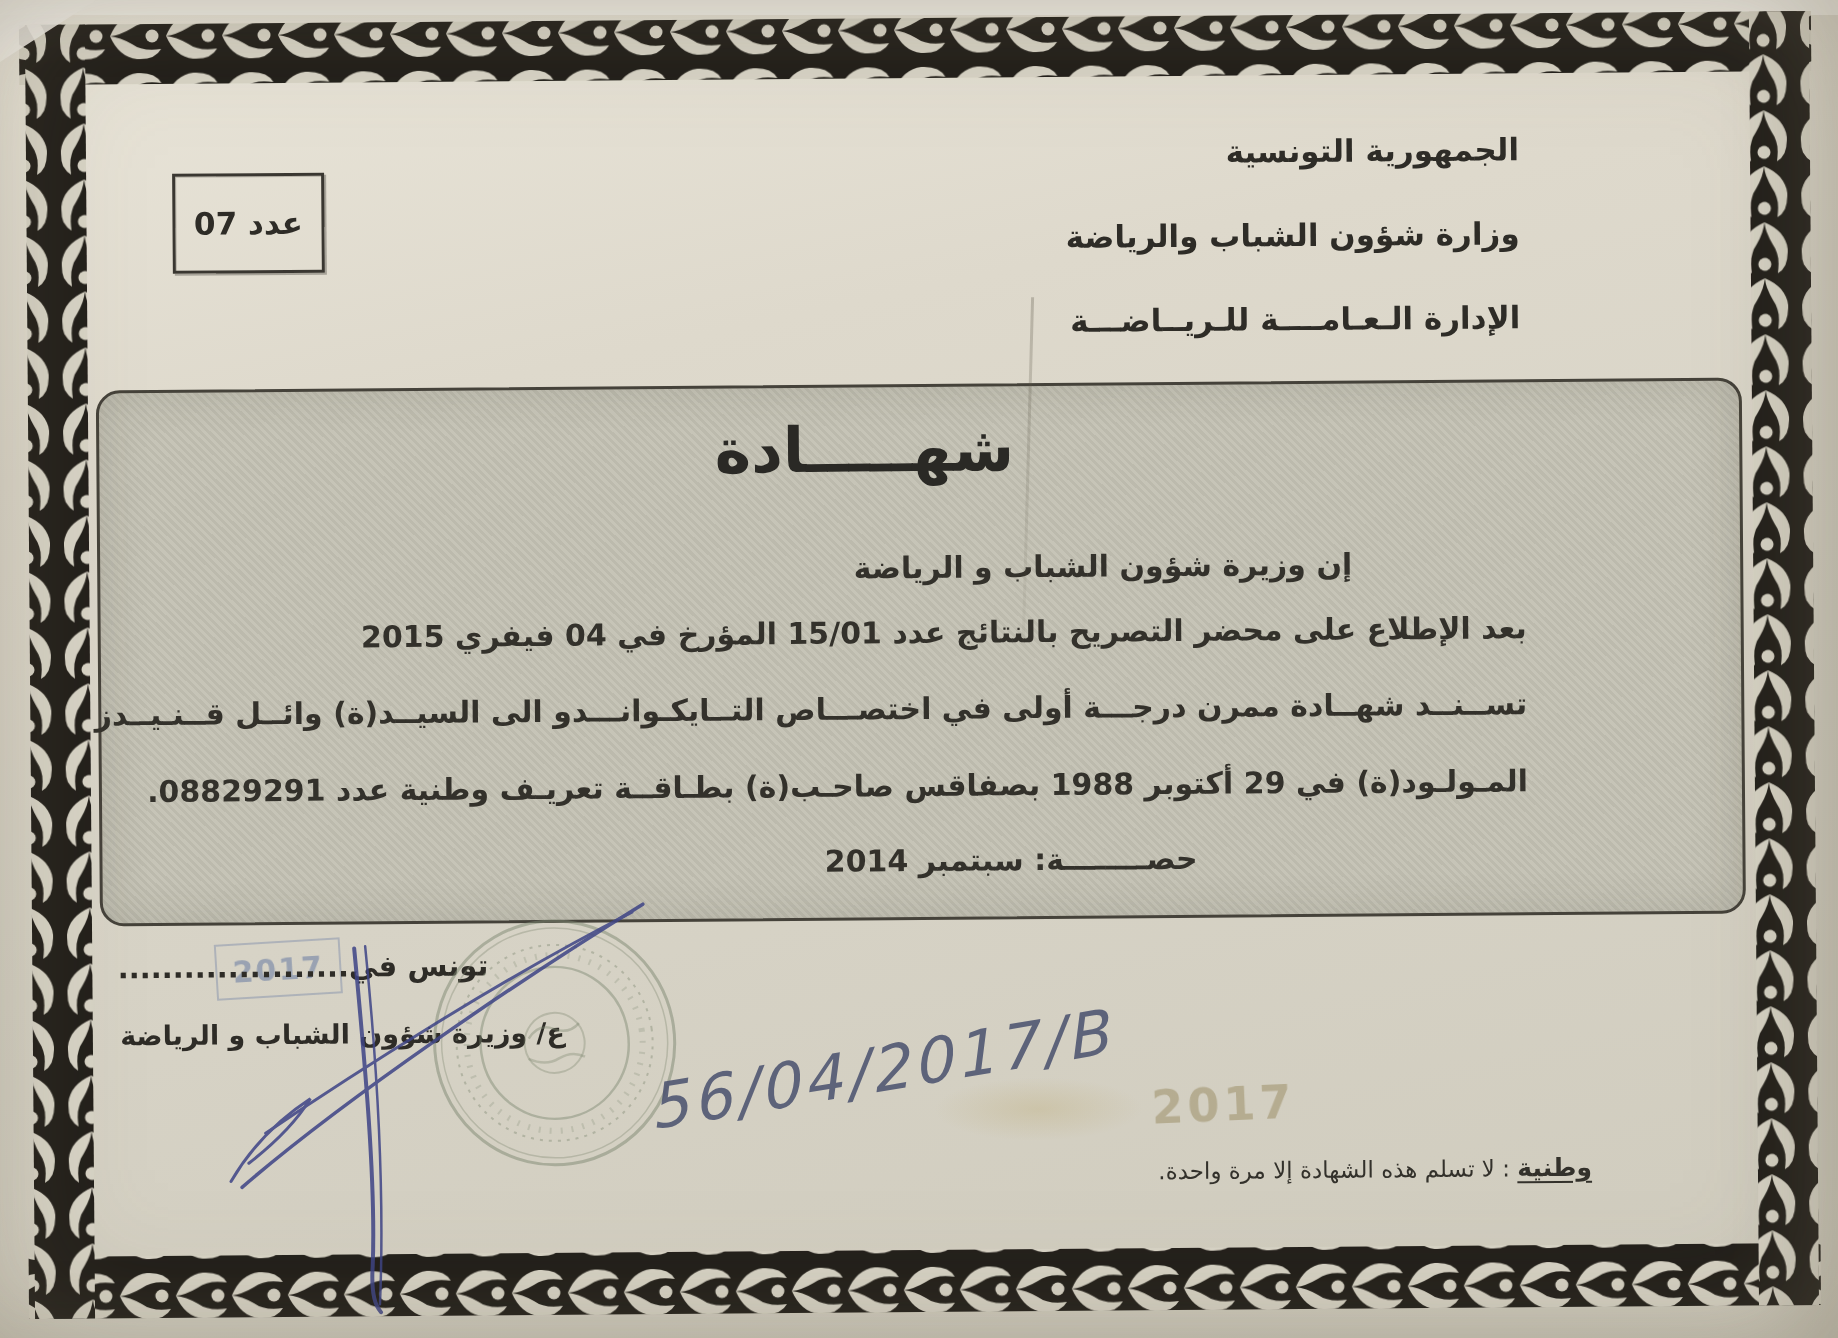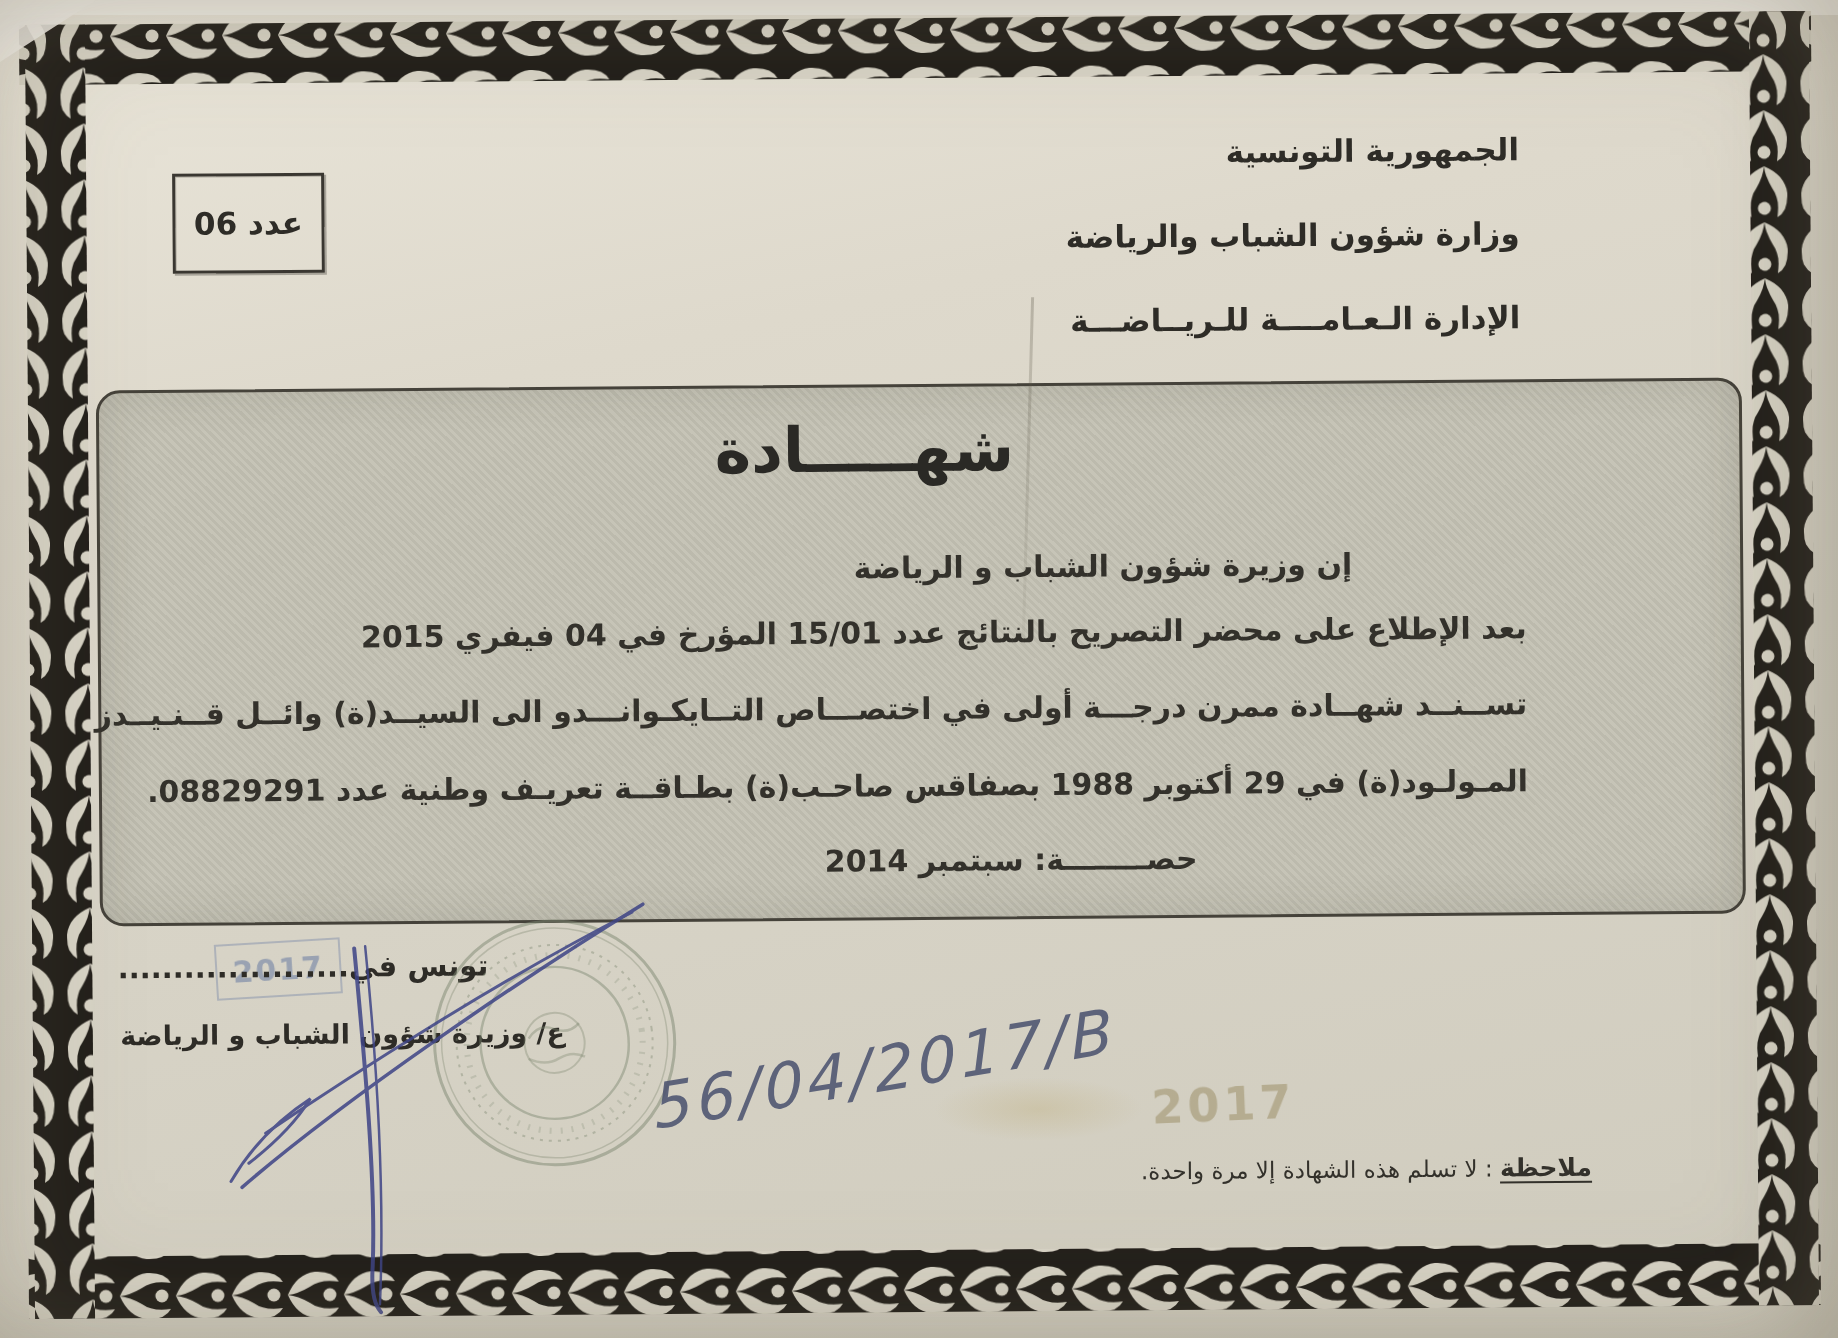--- a/index.html
+++ b/index.html
@@ -122,21 +122,21 @@
           <circle cx="45" cy="30" r="6.5" fill="#d8d4c6"></circle>
         </pattern>
       </defs>
       <rect x="24" y="18" width="1792" height="60" fill="url(#leafH)"></rect>
       <rect x="24" y="1250" width="1792" height="62" fill="url(#leafH)"></rect>
       <rect x="30" y="18" width="60" height="1294" fill="url(#leafV)"></rect>
       <rect x="1754" y="18" width="60" height="1294" fill="url(#leafV)"></rect>
     </svg>
 
     <div class="number-box">
-      <span dir="rtl">عدد 06</span>
+      <span dir="rtl">عدد 07</span>
     </div>
 
     <div class="header-block">
       <div>الجمهورية التونسية</div>
       <div>وزارة شؤون الشباب والرياضة</div>
       <div>الإدارة الـعـامــــة للـريــاضـــة</div>
     </div>
 
     <div class="panel">
       <div class="panel-title">شهـــــادة</div>
@@ -176,19 +176,19 @@
         <path d="M363 942 C 374 1060, 381 1180, 375 1300" stroke-width="2.5"></path>
       </g>
     </svg>
 
     <div class="handwritten-ref">56/04/2017/B</div>
 
     <div class="ghost-smudge"></div>
     <div class="ghost-year">2017</div>
 
     <div class="note-line">
-      <span class="note-label">ملاحظة</span><span> : لا تسلم هذه الشهادة إلا مرة واحدة.</span>
+      <span class="note-label">وطنية</span><span> : لا تسلم هذه الشهادة إلا مرة واحدة.</span>
     </div>
 
   </div>
 
   <div class="corner-fold"></div>
 </div>
 
 </body></html>

